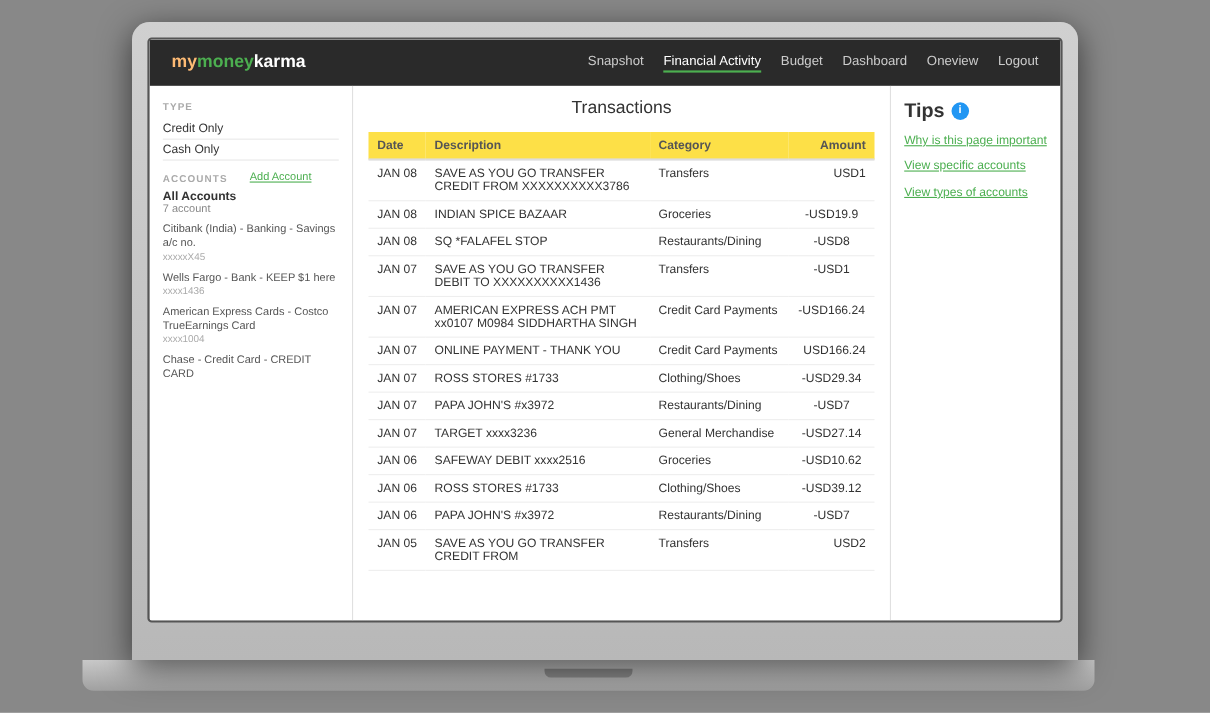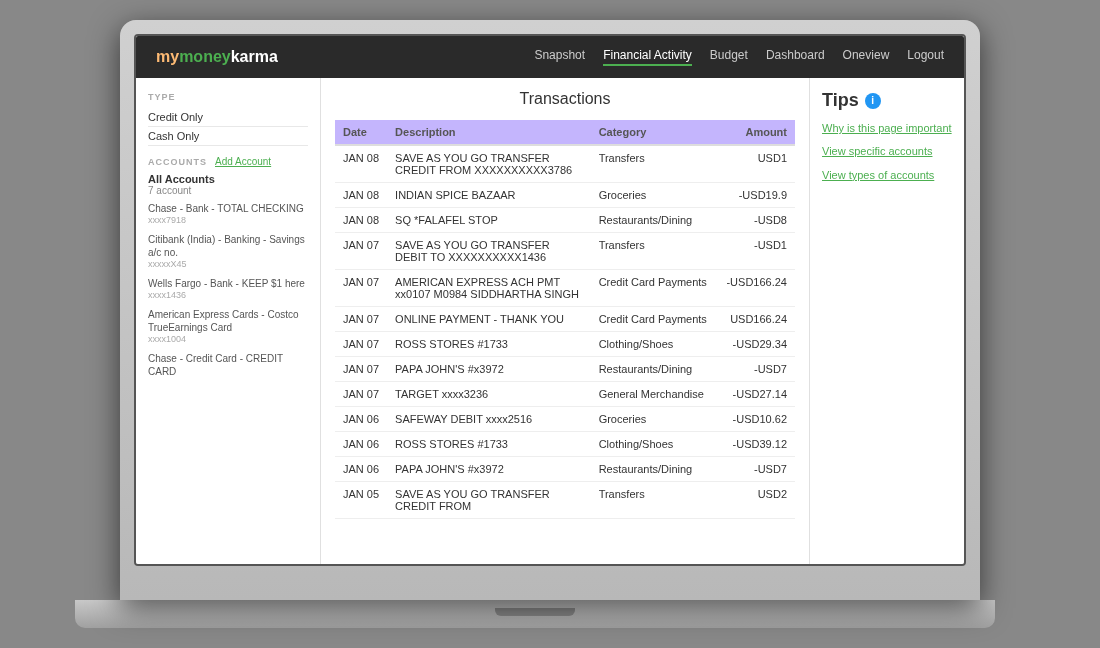--- a/index.html
+++ b/index.html
@@ -128,21 +128,21 @@
       padding: 3px 0;
       color: #333;
       font-size: 11px;
       cursor: pointer;
       border-bottom: 1px solid #e8e8e8;
     }
     .sidebar-divider { margin: 10px 0; }
     .sidebar-accounts-header {
       display: flex;
       align-items: center;
-      gap: 8px;
+      gap: 20px;
       margin-bottom: 6px;
     }
     .sidebar-accounts-title {
       color: #aaa;
       font-size: 9px;
       letter-spacing: 1px;
       font-weight: bold;
       text-transform: uppercase;
     }
     .add-account-link {
@@ -195,21 +195,21 @@
       width: 100%;
       border-collapse: collapse;
       font-size: 11px;
     }
     .transactions-table th {
       text-align: left;
       font-weight: bold;
       color: #555;
       padding: 6px 8px;
       border-bottom: 2px solid #ddd;
-      background: #c4b5fd;
+      background: #fde047;
     }
     .transactions-table th.amount-col {
       text-align: right;
     }
     .transactions-table td {
       padding: 6px 8px;
       border-bottom: 1px solid #eee;
       vertical-align: top;
       color: #333;
     }
@@ -227,21 +227,21 @@
     .cat-cell {
       font-size: 11px;
       color: #555;
     }
     .amount-cell {
       text-align: right;
       font-size: 11px;
       white-space: nowrap;
     }
     .amount-positive { color: #4caf50; }
-    .amount-negative { color: #333; }
+    .amount-negative { color: #333; text-align: center; }
 
     
     .right-panel {
       width: 155px;
       flex-shrink: 0;
       padding: 12px 12px;
       border-left: 1px solid #e0e0e0;
       font-size: 11px;
     }
     .tips-header {
@@ -311,24 +311,20 @@
             <div class="sidebar-divider"></div>
 
             <div class="sidebar-accounts-header">
               <span class="sidebar-accounts-title">ACCOUNTS</span>
               <span class="add-account-link">Add Account</span>
             </div>
 
             <div class="account-group-label">All Accounts</div>
             <div class="account-count">7 account</div>
 
-            <div class="account-item">
-              <div class="account-item-name">Chase - Bank - TOTAL CHECKING</div>
-              <div class="account-item-number">xxxx7918</div>
-            </div>
             <div class="account-item">
               <div class="account-item-name">Citibank (India) - Banking - Savings a/c no.</div>
               <div class="account-item-number">xxxxxX45</div>
             </div>
             <div class="account-item">
               <div class="account-item-name">Wells Fargo - Bank - KEEP $1 here</div>
               <div class="account-item-number">xxxx1436</div>
             </div>
             <div class="account-item">
               <div class="account-item-name">American Express Cards - Costco TrueEarnings Card</div>

